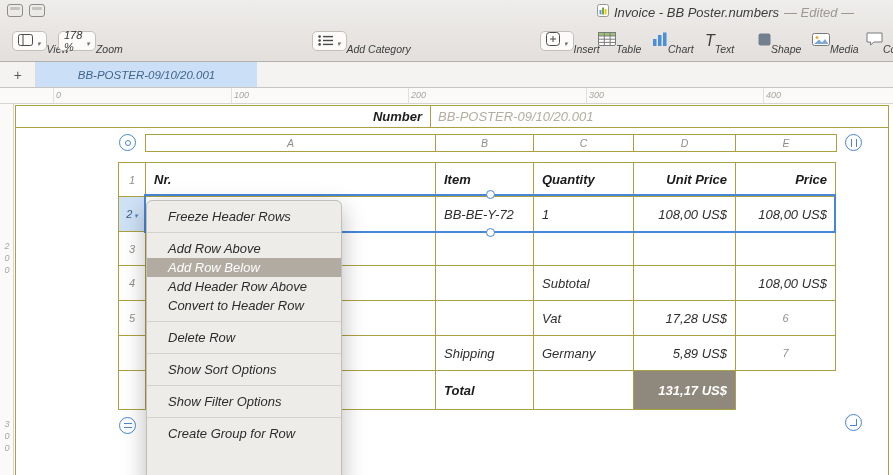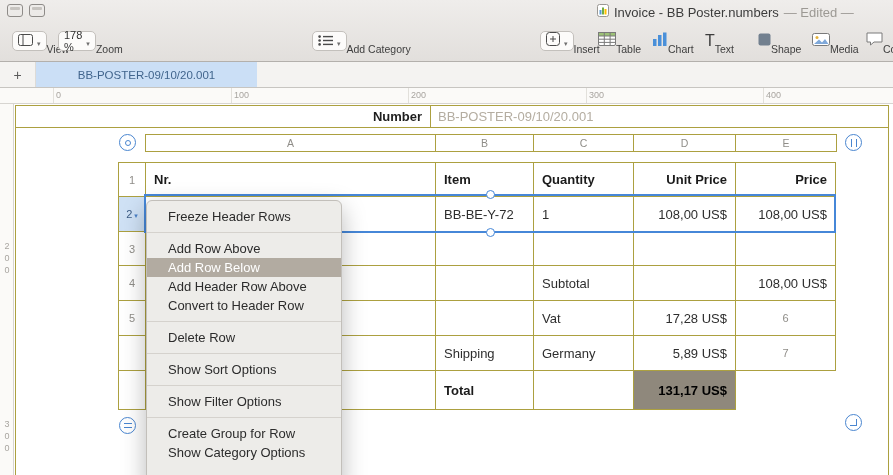--- a/index.html
+++ b/index.html
@@ -1,17 +1,17 @@
 <!DOCTYPE html>
 <html><head>
 <meta charset="utf-8">
 <style>
   html,body{margin:0;padding:0;background:#fff;}
   #app{position:relative;width:893px;height:475px;overflow:hidden;background:#fff;
-       font-family:"Liberation Sans",sans-serif;}
+       font-family:"Liberation Sans",sans-serif;font-style:italic;}
   
   .chrome{position:absolute;left:0;top:0;width:893px;height:62px;
           background:linear-gradient(#efedeb,#e2dfdc);border-bottom:1px solid #b3b0ac;box-sizing:border-box;}
   .wicon{position:absolute;top:4px;width:16px;height:13px;border:1px solid #8e8b88;border-radius:3px;box-sizing:border-box;}
   .wicon::after{content:"";position:absolute;left:2px;top:2px;right:2px;height:3px;background:#c7c4c0;border-radius:1px;}
   .wicon1{left:7px;}.wicon2{left:29px;}
   .wtitle{position:absolute;left:597px;top:4px;display:flex;align-items:center;gap:5px;
           font-size:13px;color:#3c3c3c;white-space:nowrap;}
   .wtitle .edited{color:#9c9994;}
   .titem{position:absolute;top:26px;display:flex;align-items:center;}
@@ -61,21 +61,21 @@
               display:grid;grid-template-columns:27px 290px 98px 100px 102px 100px;
               grid-template-rows:34px 35px 34px 35px 35px 35px 39px;background:#fff;}
   .cell{border-right:1px solid #aca040;border-bottom:1px solid #aca040;box-sizing:border-box;
         display:flex;align-items:center;padding:0 8px;font-size:13px;color:#2e2e2e;background:#fff;
         white-space:nowrap;overflow:hidden;}
   .rn{justify-content:center;padding:0;font-size:11px;color:#8f8d88;}
   .right{justify-content:flex-end;}
   .bold{font-weight:bold;color:#1b1b1b;}
   .rn-sel{background:#cfe1f5;color:#3c5c85;gap:2px;}
   .rowchev::after{content:"▾";font-size:7px;color:#4a80c8;}
-  .dark{background:#8f887c;color:#000000;font-weight:bold;}
+  .dark{background:#8f887c;color:#ffffff;font-weight:bold;}
   
   .rowsel{position:absolute;left:144px;top:194px;width:692px;height:39px;border:2px solid #4687d8;
           box-sizing:border-box;z-index:4;pointer-events:none;}
   .selhandle{position:absolute;left:340px;width:7px;height:7px;border:1.5px solid #4687d8;background:#fff;border-radius:50%;}
   .sh-top{top:-6px;} .sh-bot{bottom:-6px;}
   
   .hcircle{position:absolute;width:17px;height:17px;border:1.5px solid #4a86d0;border-radius:50%;background:#fff;
            box-sizing:border-box;display:flex;align-items:center;justify-content:center;z-index:3;}
   .hc-tl{left:119px;top:134px;} .hc-tr{left:845px;top:134px;}
   .hc-bl{left:119px;top:417px;} .hc-br{left:845px;top:414px;}
@@ -348,16 +348,15 @@
     <div class="ctx-item">Add Header Row Above</div>
     <div class="ctx-item">Convert to Header Row</div>
     <div class="ctx-sep"></div>
     <div class="ctx-item">Delete Row</div>
     <div class="ctx-sep"></div>
     <div class="ctx-item">Show Sort Options</div>
     <div class="ctx-sep"></div>
     <div class="ctx-item">Show Filter Options</div>
     <div class="ctx-sep"></div>
     <div class="ctx-item">Create Group for Row</div>
-    <div class="ctx-item">Show Category Options</div>
   </div>
 
 </div>
 
 </body></html>

